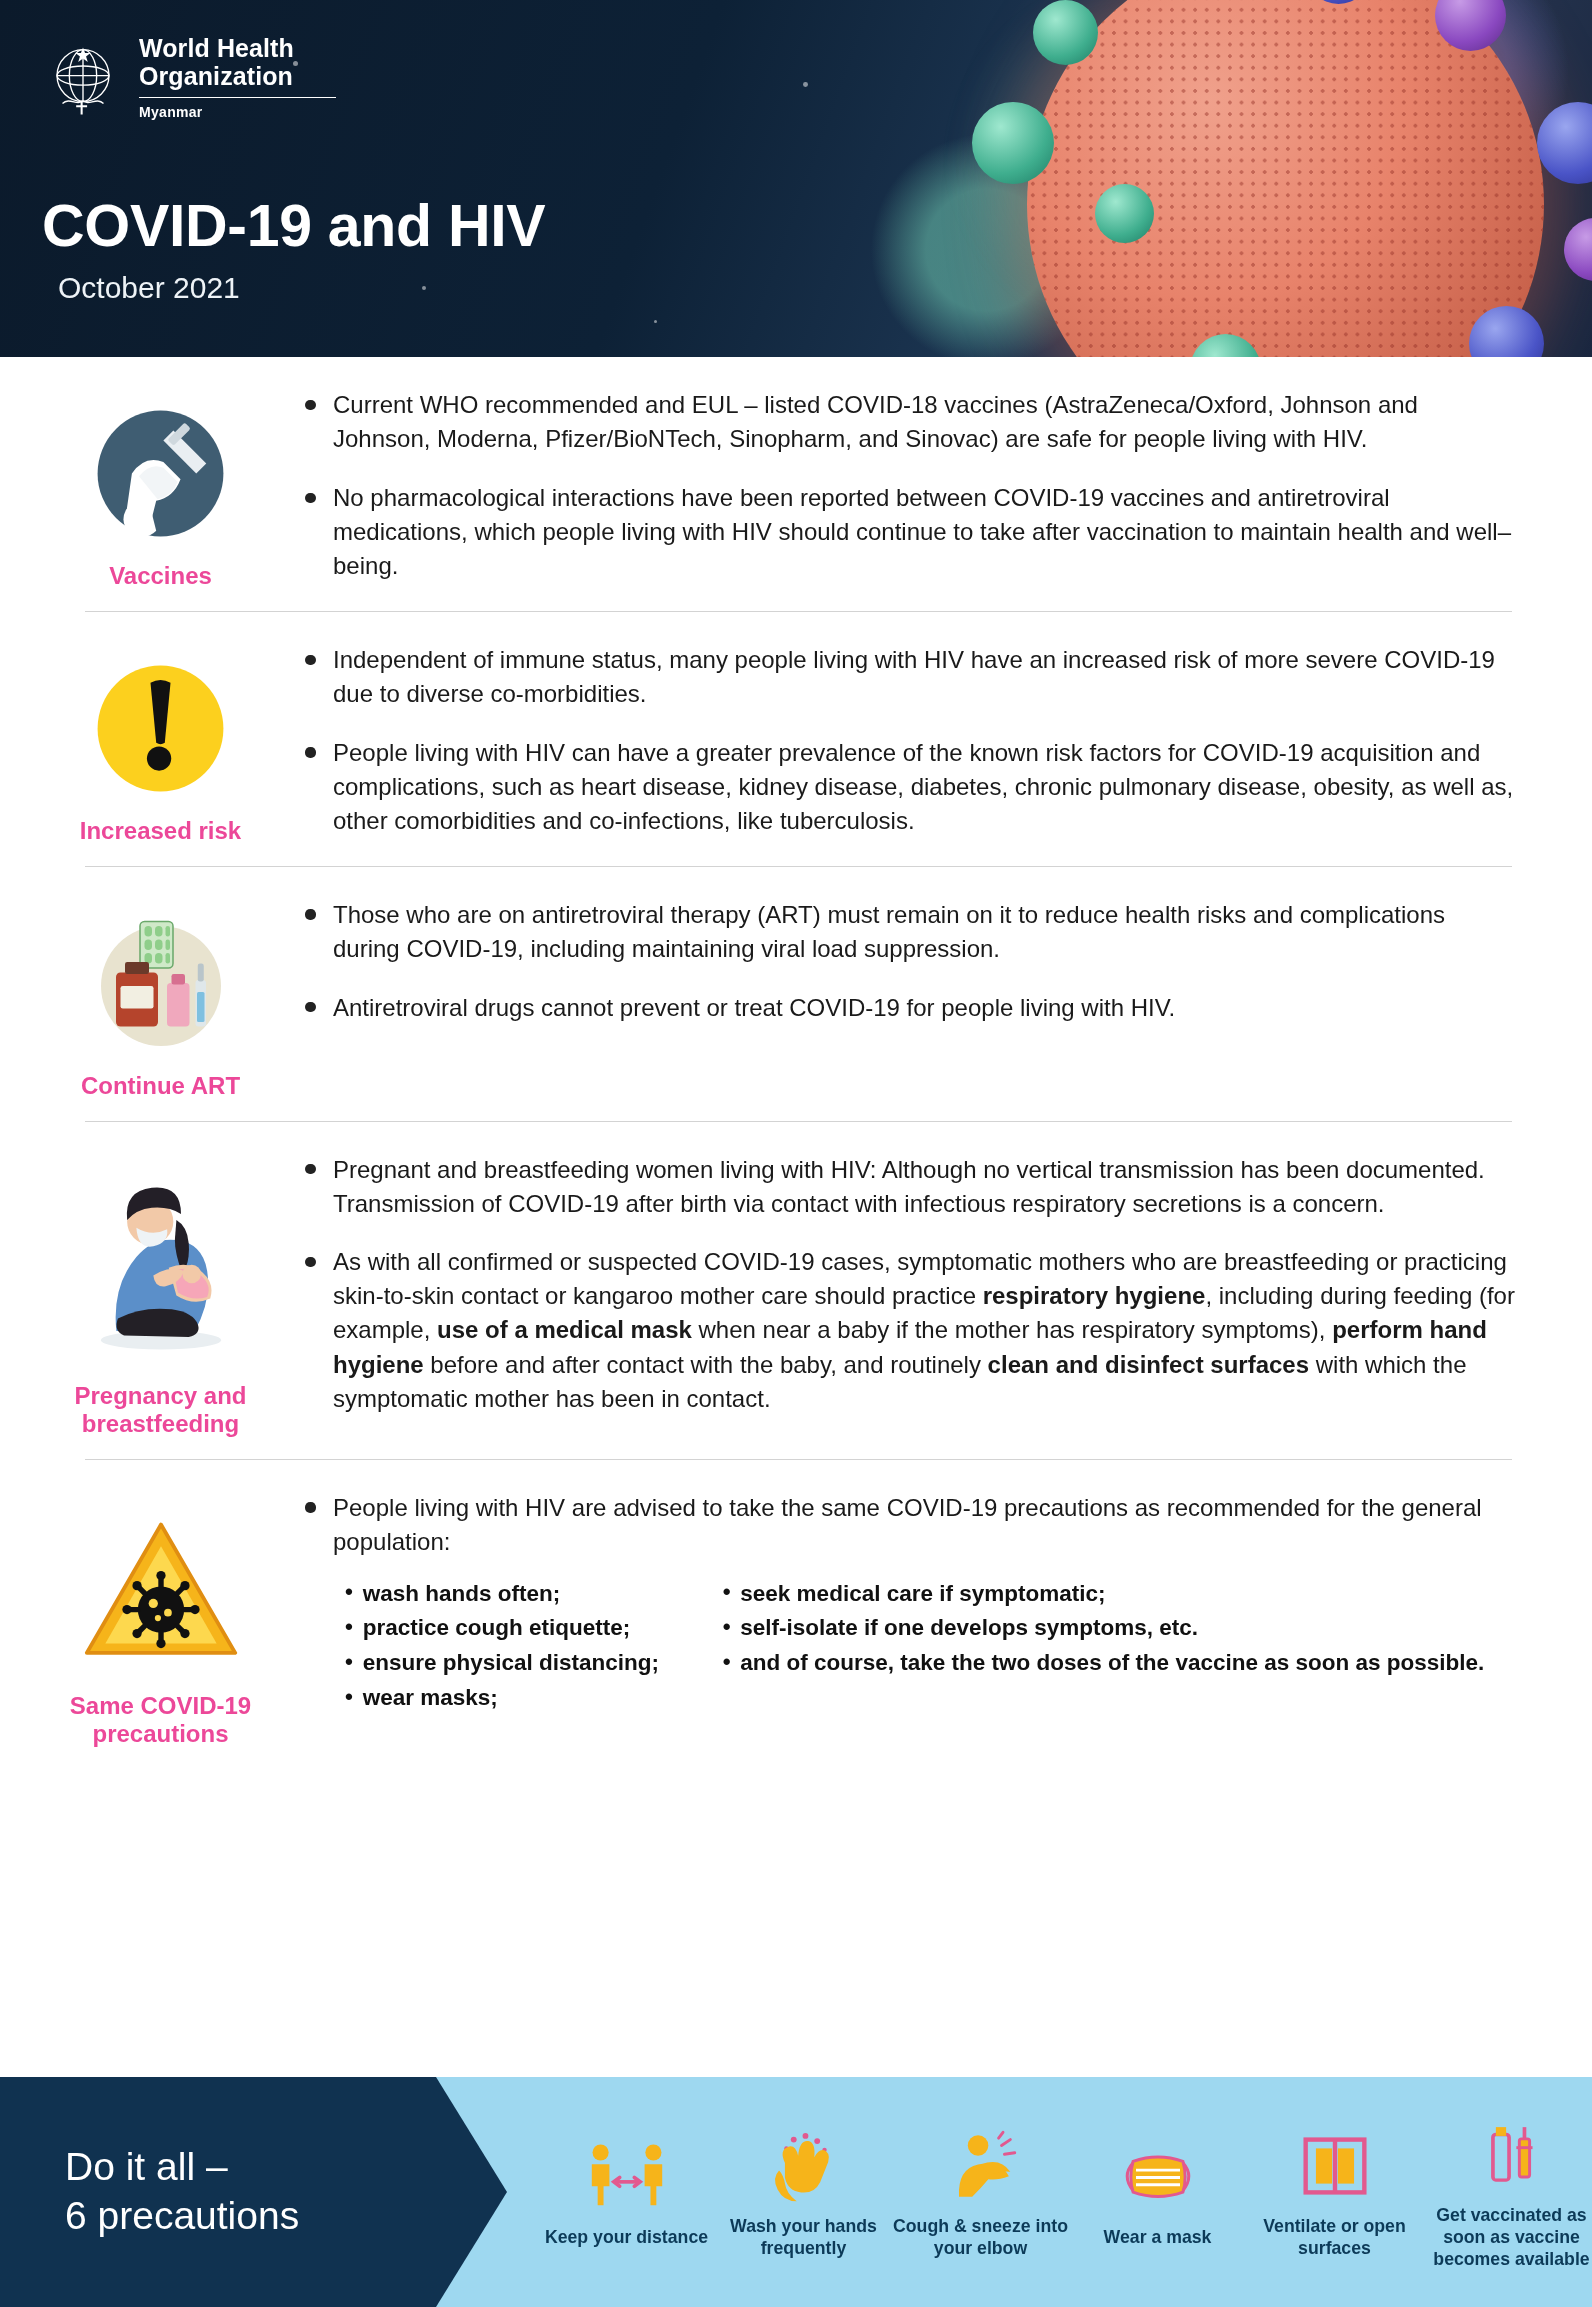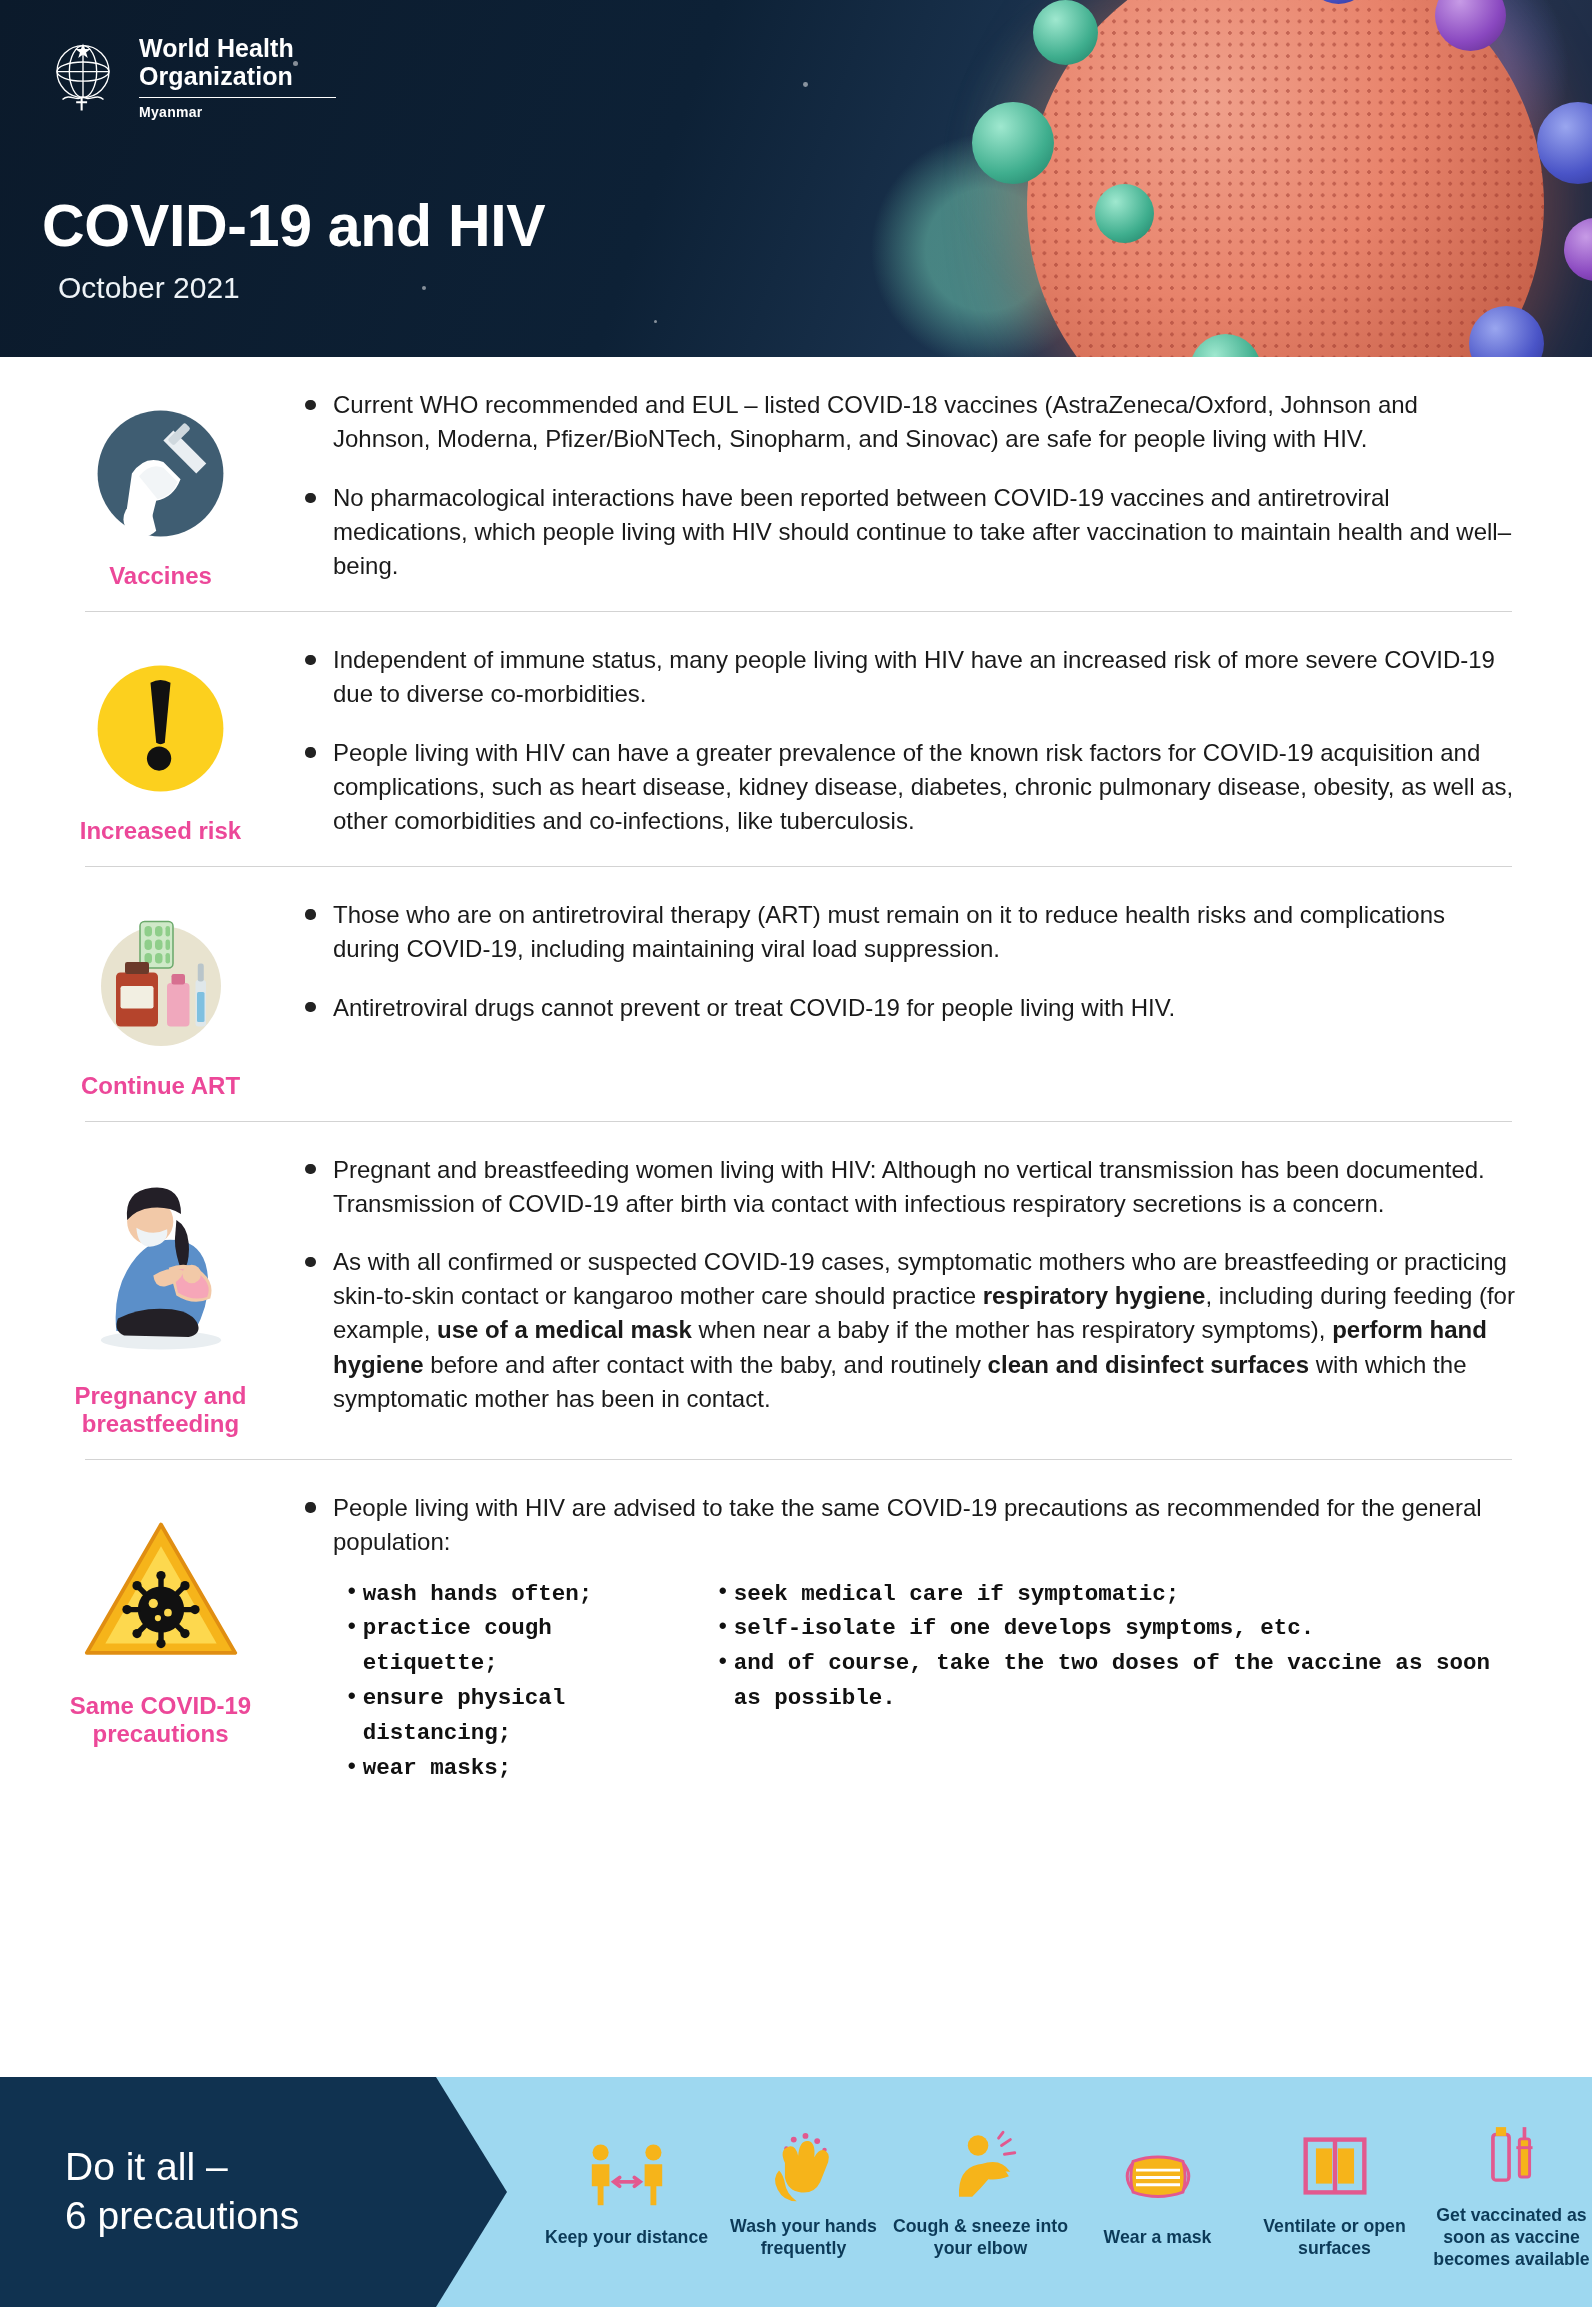--- a/index.html
+++ b/index.html
@@ -77,21 +77,21 @@
     position: absolute;
     border-radius: 50%;
     background: rgba(255,255,255,0.5);
   }
 
   .who-logo {
     position: absolute;
     left: 42px;
     top: 30px;
     display: flex;
-    align-items: center;
+    align-items: flex-end;
     gap: 15px;
   }
   .who-emblem { width: 82px; height: 82px; }
   .who-text { color: #fff; padding-top: 4.1px; }
   .who-text .l1 {
     font-size: 25px;
     font-weight: bold;
     line-height: 1.12;
     letter-spacing: 0.1px;
   }
@@ -186,23 +186,22 @@
     width: 10.2px;
     height: 10.2px;
     border-radius: 50%;
     background: #222;
   }
   b, strong { font-weight: bold; }
 
   
   .prec-cols {
     display: flex;
-    gap: 35px;
+    gap: 50px;
     margin: 17.7px 0 0 45px;
-    font-family: Liberation Mono, monospace;
   }
   .prec-cols ul { list-style: none; }
   .prec-cols li {
     font-size: 22.5px;
     font-weight: bold;
     line-height: 1.55;
     color: #111;
     position: relative;
     padding-left: 17.7px;
   }

